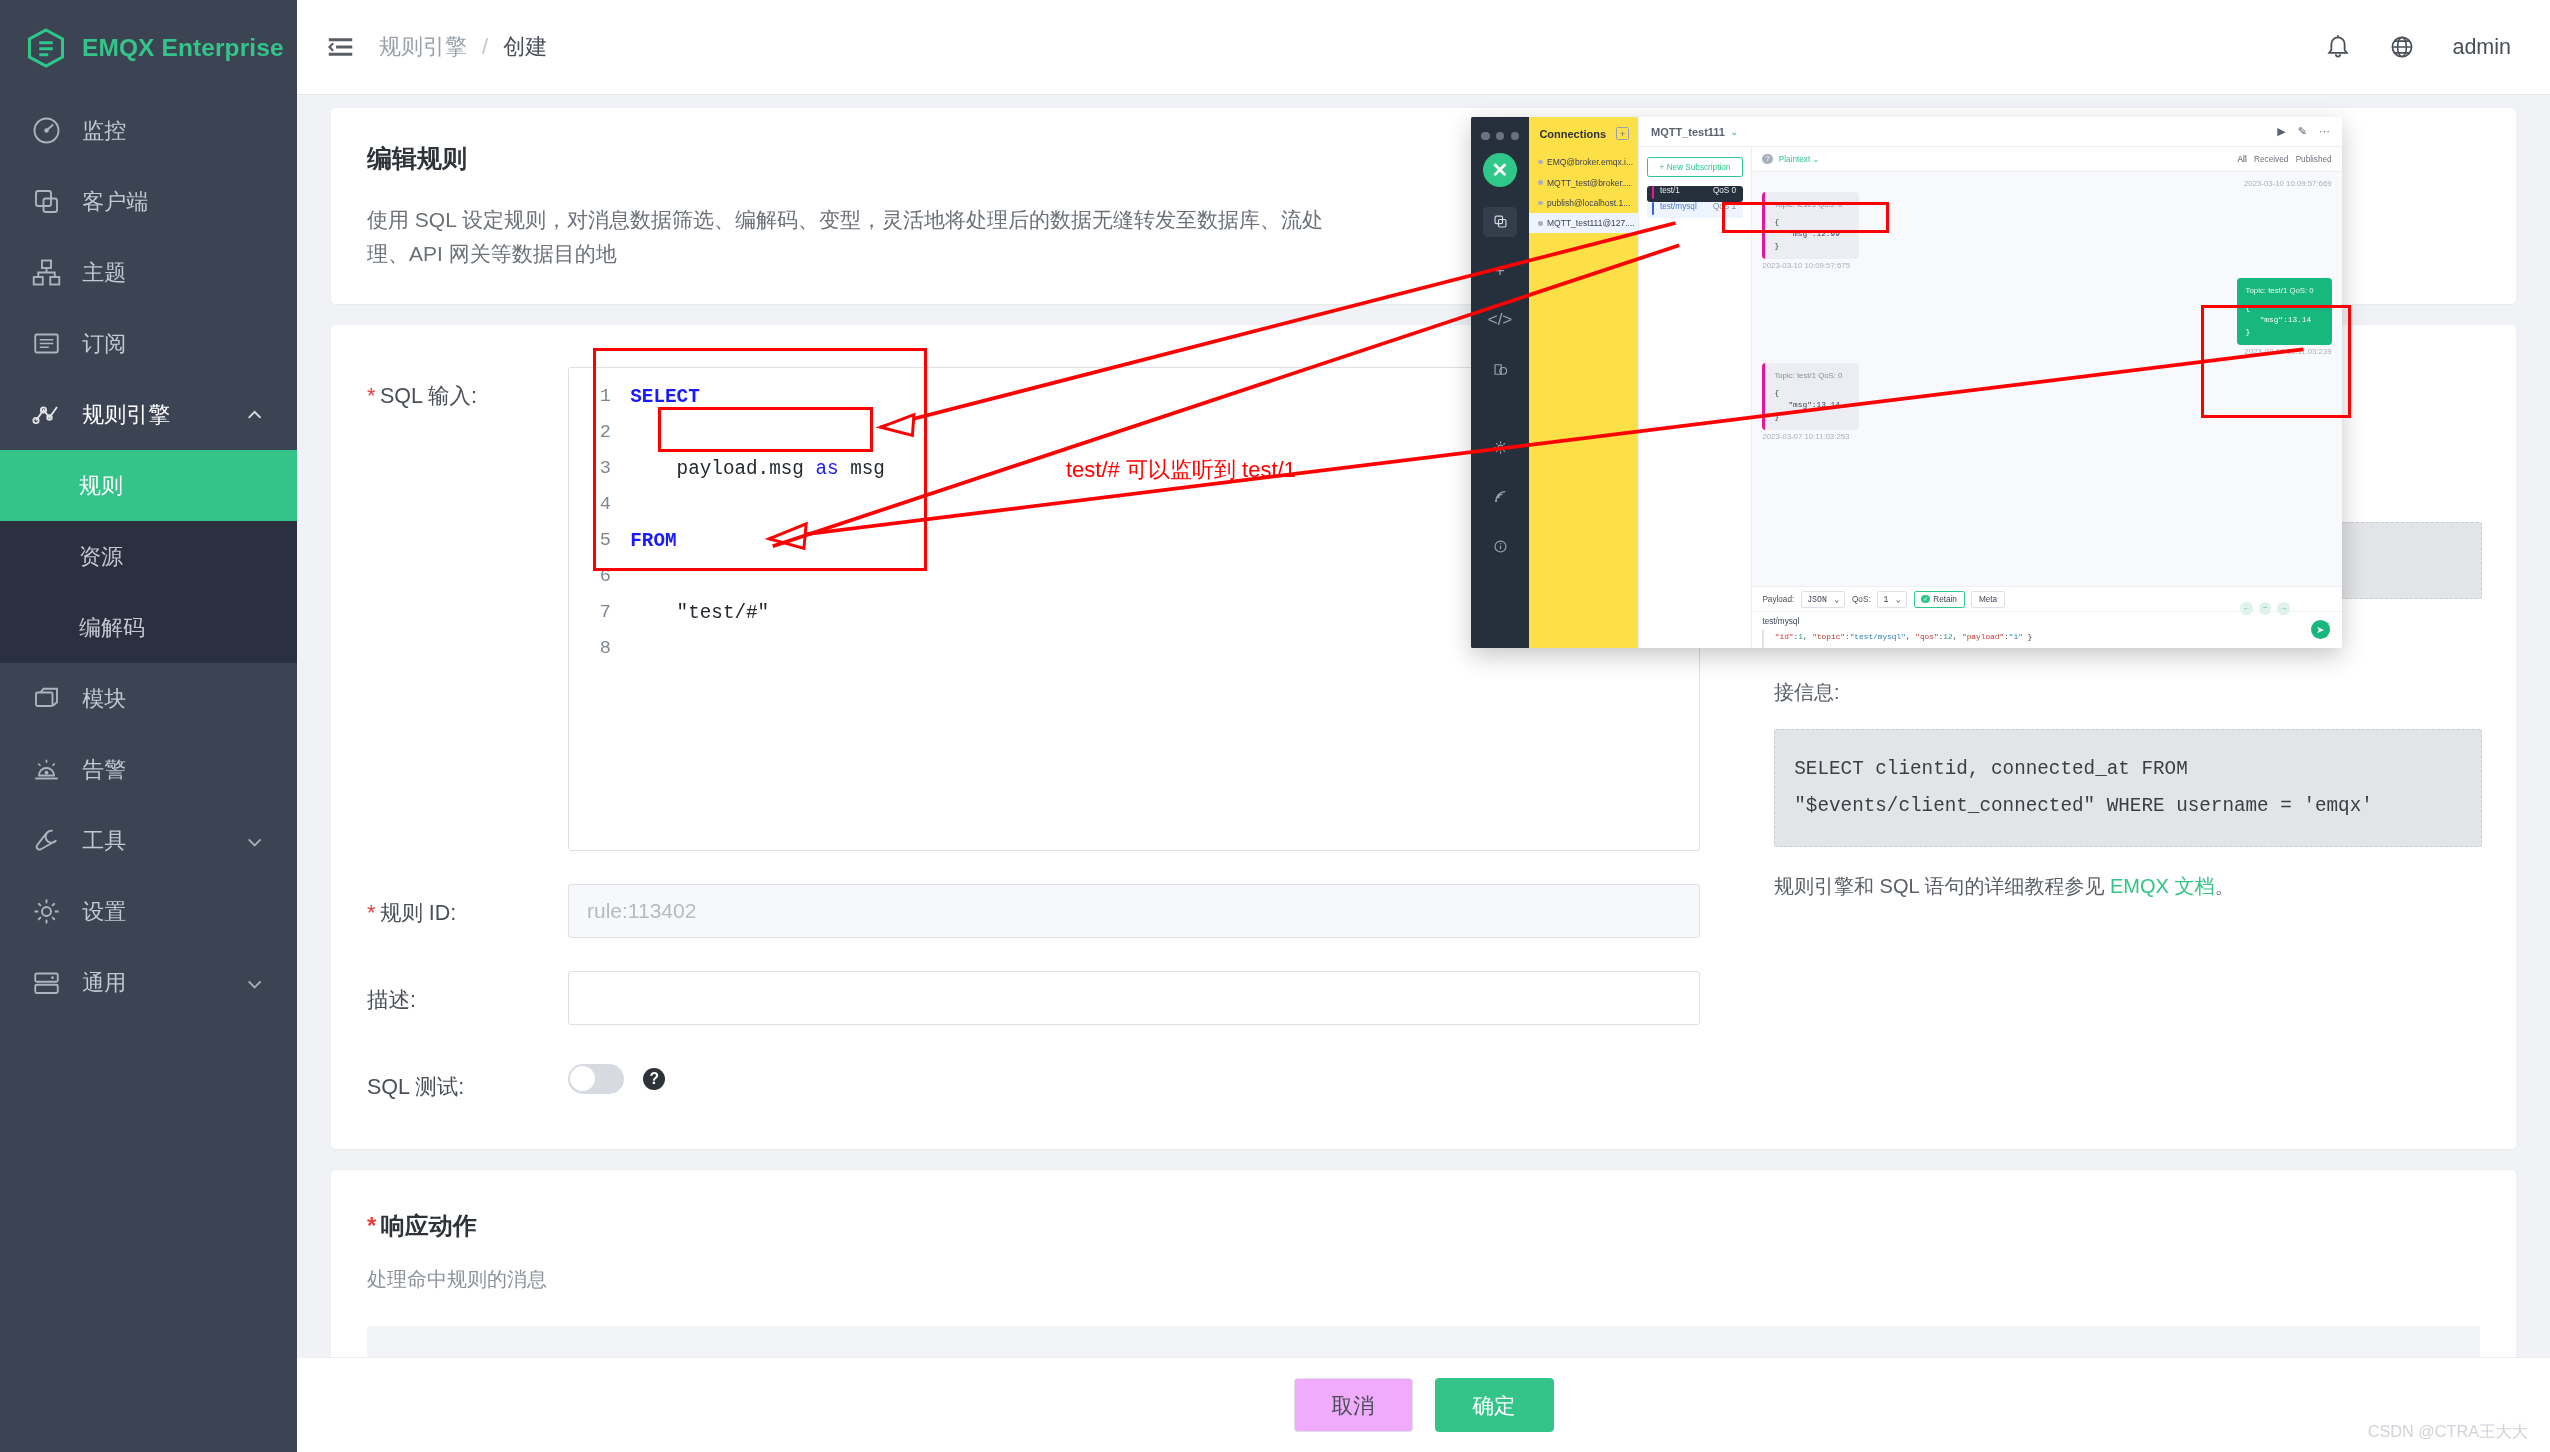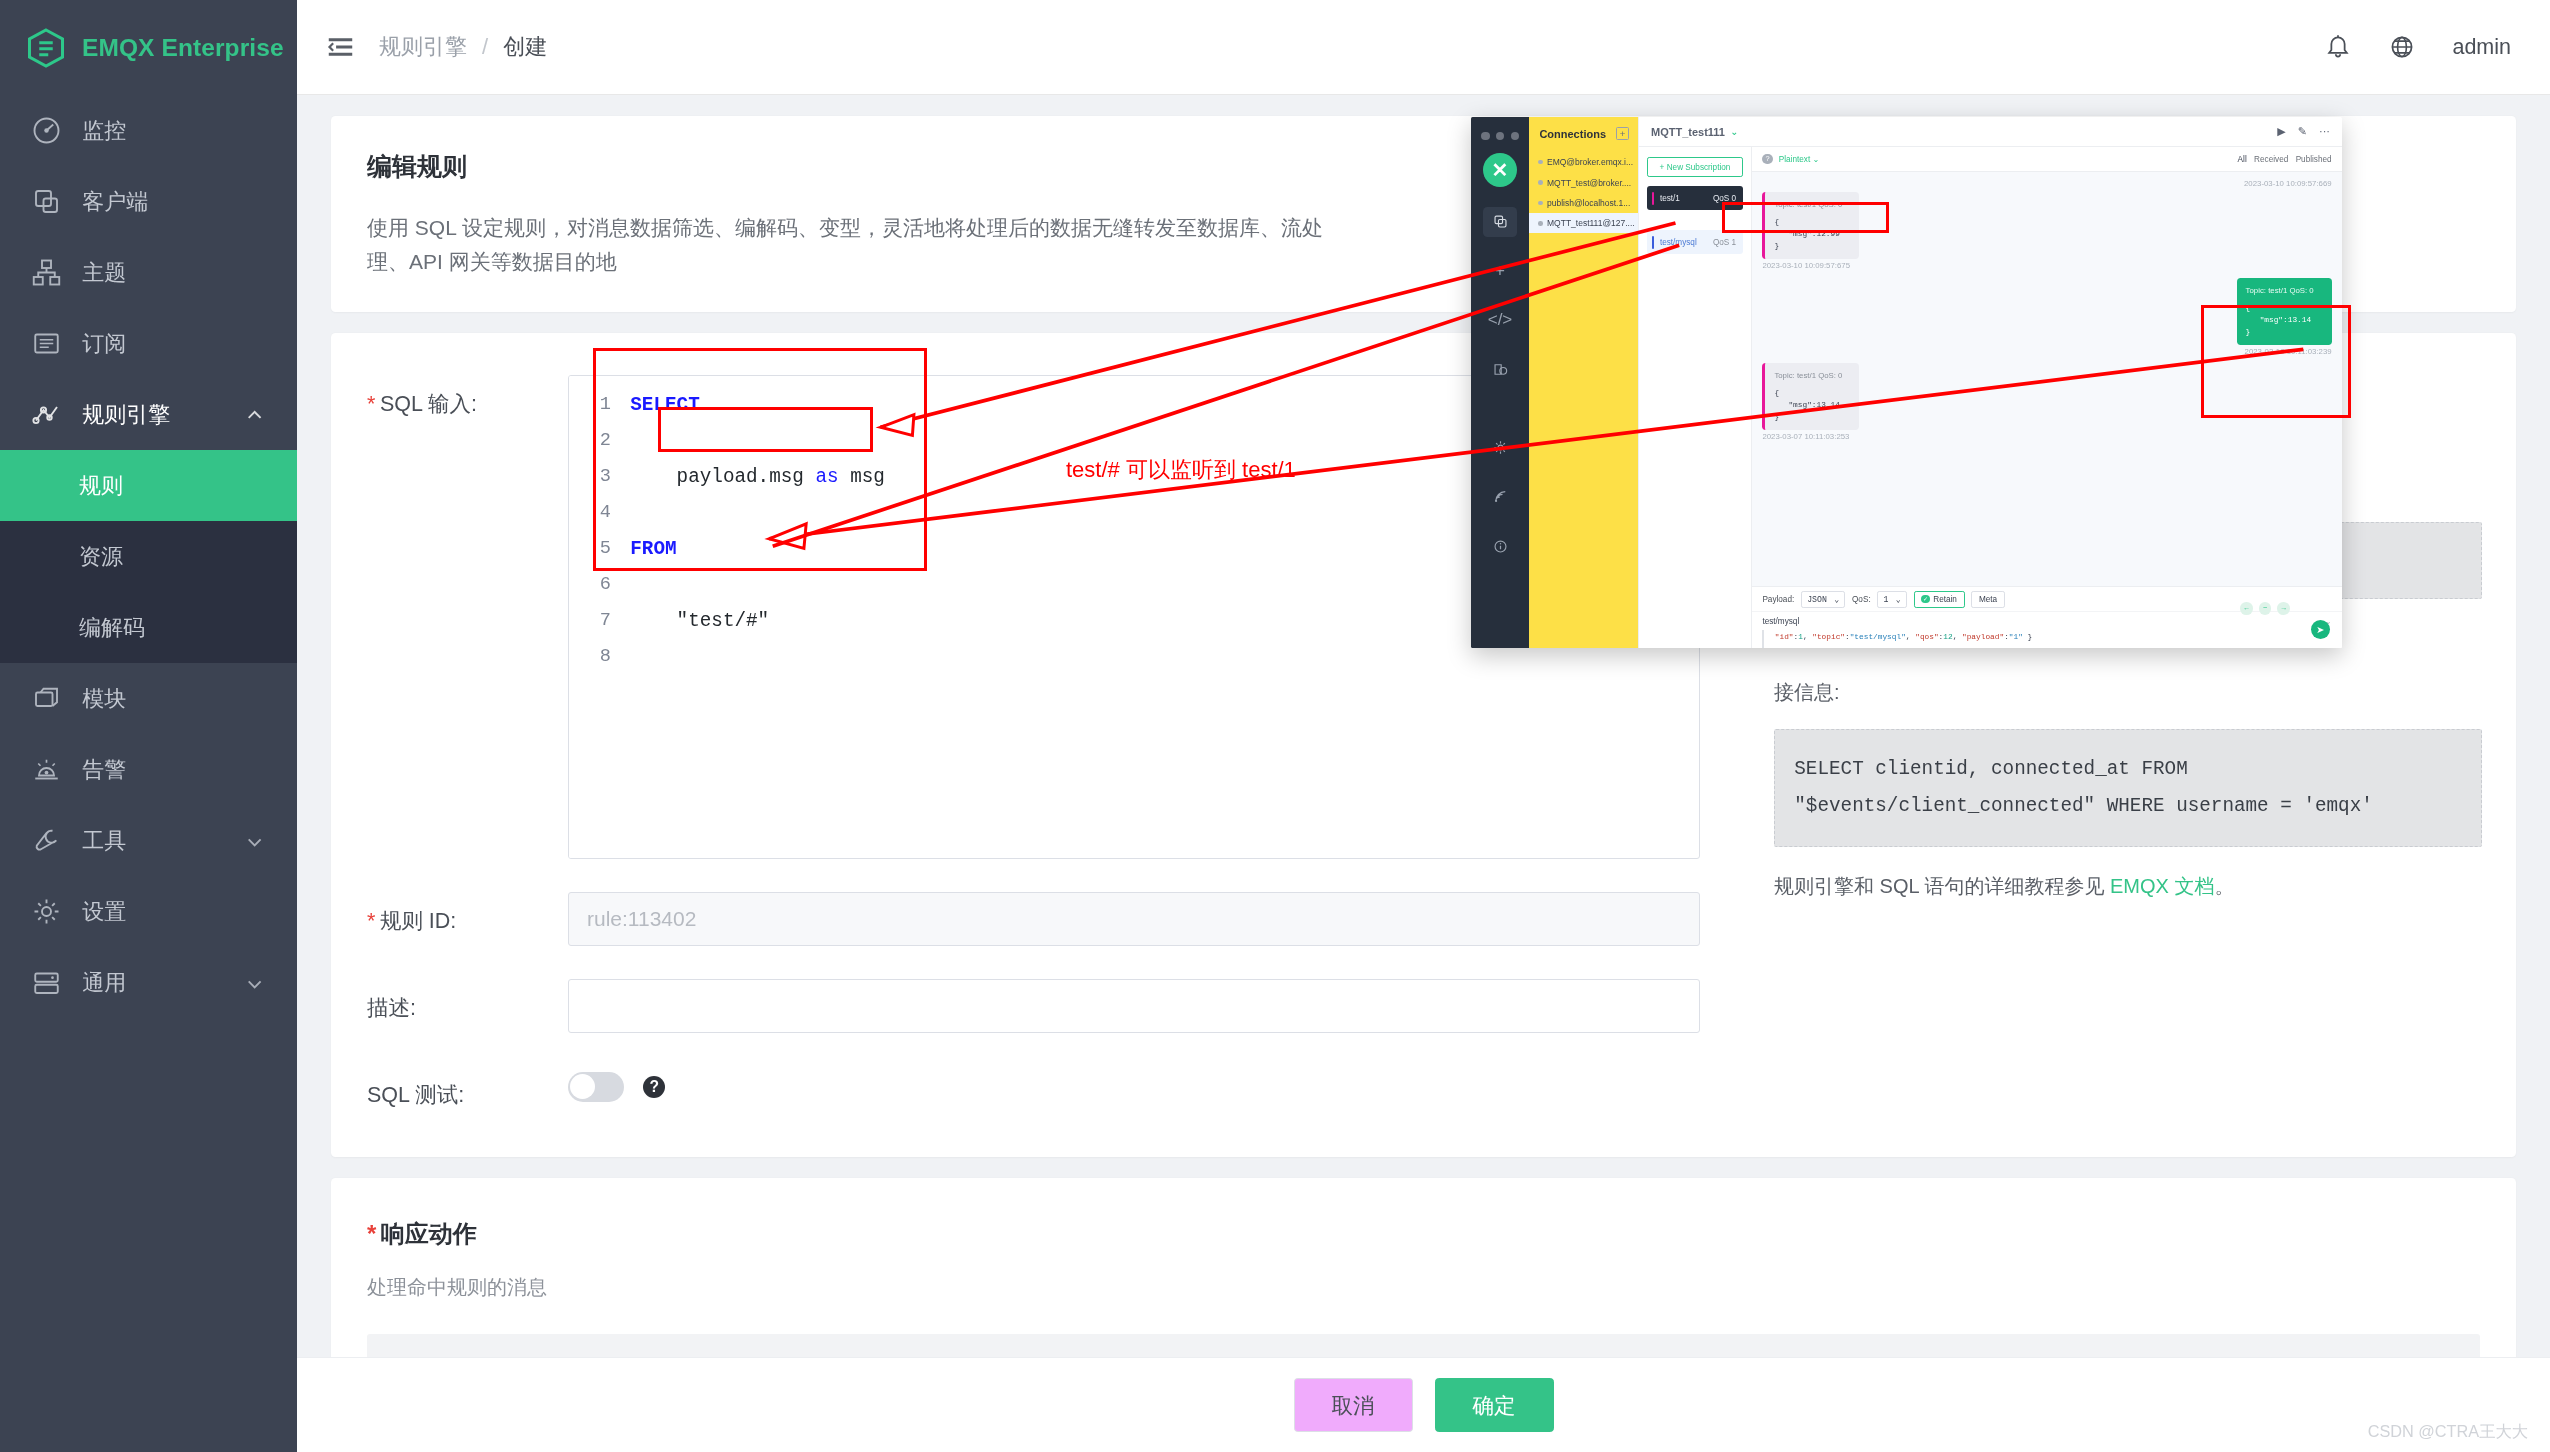--- a/index.html
+++ b/index.html
@@ -48,21 +48,21 @@
   }
   .hamburger { width: 27px; height: 22px; margin-right: 25px; cursor: pointer; }
   .crumbs { display: flex; align-items: center; gap: 15px; font-size: 22px; }
   .crumb-1 { color: #9aa0a9; cursor: pointer; }
   .crumb-sep { color: #c2c6cc; }
   .crumb-2 { color: #4a4f57; }
   .topbar-right { margin-left: auto; display: flex; align-items: center; gap: 36px; }
   .topbar-right .tico { width: 28px; height: 28px; cursor: pointer; }
   .user-name { font-size: 21.5px; color: #4a4f57; cursor: pointer; }
 
-  .content { position: relative; height: 1357px; overflow: hidden; padding: 21px 0 0 0; }
+  .content { position: relative; height: 1357px; overflow: hidden; padding: 13px 0 0 0; }
   .card {
     background: #fff; border-radius: 4.5px; margin: 0 34px 21px 34px;
     box-shadow: 0 0.7px 2.2px rgba(0,0,0,.04);
   }
   .card-intro { padding: 34px 36px 34px 36px; }
   .card-title { font-size: 25px; font-weight: bold; color: #2e3239; margin-bottom: 28px; }
   .card-desc { font-size: 21px; color: #6b7078; line-height: 1.6; max-width: 966px; }
 
   .form-card { padding: 42px 36px 48px 36px; position: relative; }
   .form-row { display: flex; align-items: flex-start; margin-bottom: 33px; }
@@ -207,22 +207,22 @@
   .mx-head-actions { margin-left: auto; display: flex; gap: 12px; color: #5b6271; font-size: 11px; }
   .mx-main { flex: 1; display: flex; min-height: 0; }
 
   .mx-subs { width: 113px; flex: 0 0 113px; border-right: 0.7px solid #eceef1; padding: 10.4px 8.2px; }
   .mx-newsub {
     height: 19.3px; border: 0.7px solid #2dc88a; border-radius: 2.2px; color: #2dc88a;
     font-size: 8.2px; display: flex; align-items: center; justify-content: center;
     gap: 3.7px; cursor: pointer; margin-bottom: 9.7px;
   }
   .mx-sub {
-    height: 24px; border-radius: 3px; display: flex; align-items: center;
-    padding: 0 6.7px 0 0; margin-bottom: 20px; cursor: pointer; position: relative;
+    height: 16px; border-radius: 3px; display: flex; 
+    padding: 0 6.7px 0 0; margin-bottom: 0; cursor: pointer; position: relative;
   }
   .mx-sub .bar { width: 2.2px; height: 12.6px; border-radius: 1.5px; margin: 0 6px 0 4.5px; }
   .mx-sub .nm { font-size: 8.2px; }
   .mx-sub .qos { margin-left: auto; font-size: 8.2px; }
   .mx-sub.dark { background: #262f3c; }
   .mx-sub.dark .nm, .mx-sub.dark .qos { color: #e6eaf0; }
   .mx-sub.light { background: #eef4fd; }
   .mx-sub.light .nm { color: #4a79d4; }
   .mx-sub.light .qos { color: #8a9099; }
 

